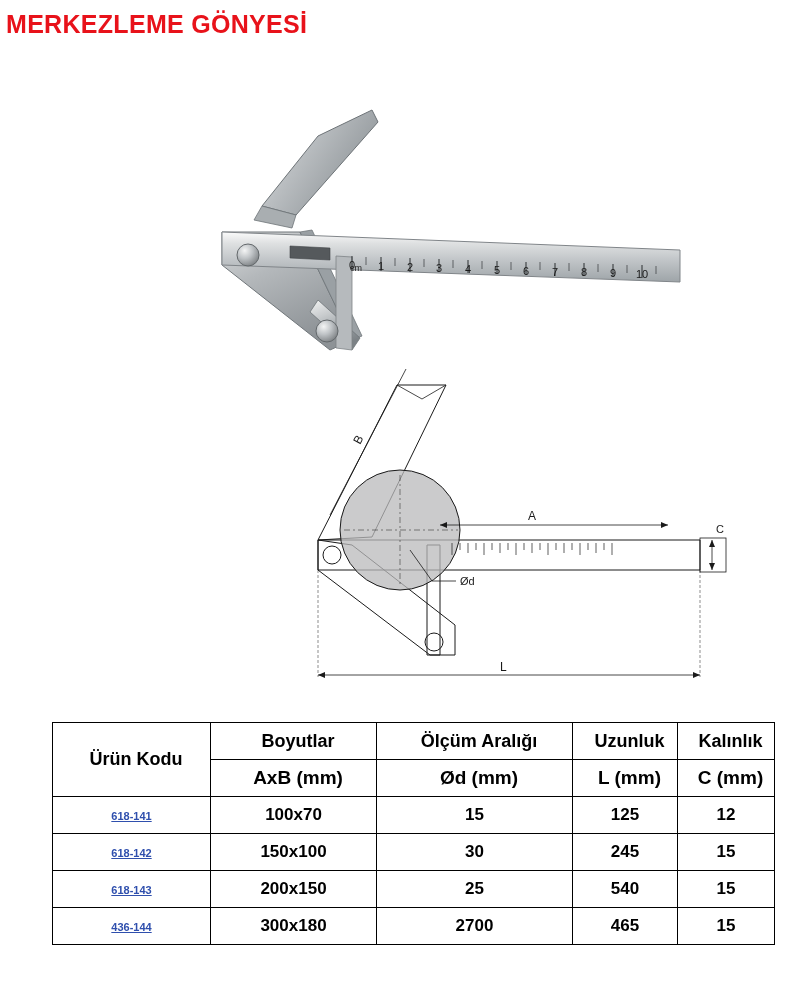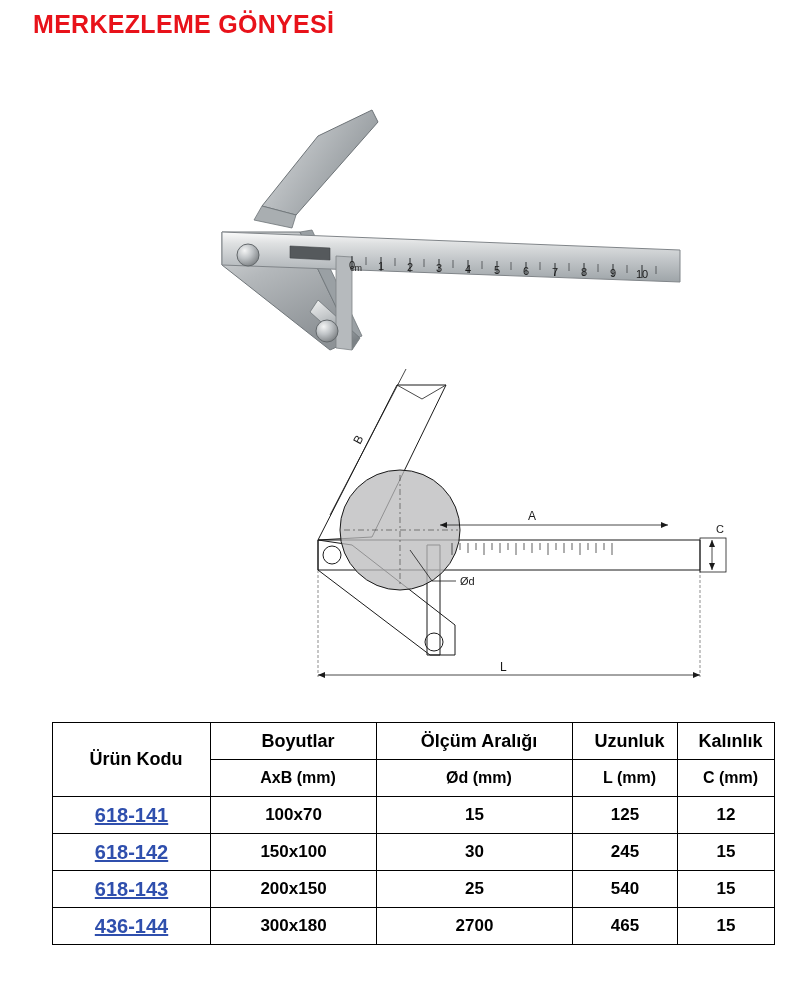--- a/index.html
+++ b/index.html
@@ -12,21 +12,21 @@
     background: #ffffff;
     font-family: "Liberation Sans", sans-serif;
     color: #000;
     overflow: hidden;
     position: relative;
   }
 
   
   .page-title {
     position: absolute;
-    left: 33px;
+    left: 6px;
     top: 10px;
     font-size: 25px;
     font-weight: bold;
     color: #e8121a;
     letter-spacing: 0.3px;
     white-space: nowrap;
   }
 
   
   .photo-area {
@@ -62,33 +62,33 @@
     font-weight: bold;
     padding: 0;
     height: 36px;
     font-family: "Liberation Sans", sans-serif;
   }
   .spec-table thead th {
     font-size: 18px;
     padding-left: 9px;
   }
   .spec-table thead th.sub {
-    font-size: 16px;
+    font-size: 19px;
   }
   .col-code { width: 158px; }
   .col-dim  { width: 166px; }
   .col-range{ width: 196px; }
   .col-len  { width: 105px; }
   .col-thk  { width: 97px; }
 
   .code-link {
     color: #2f4fad;
     text-decoration: underline;
     font-weight: bold;
-    font-size: 20px;
+    font-size: 11px;
     cursor: pointer;
   }
   .body-cell { font-weight: bold; }
 </style>
 </head>
 <body>
 
 <div class="page-title">MERKEZLEME GÖNYESİ</div>
 
 <div class="photo-area">

